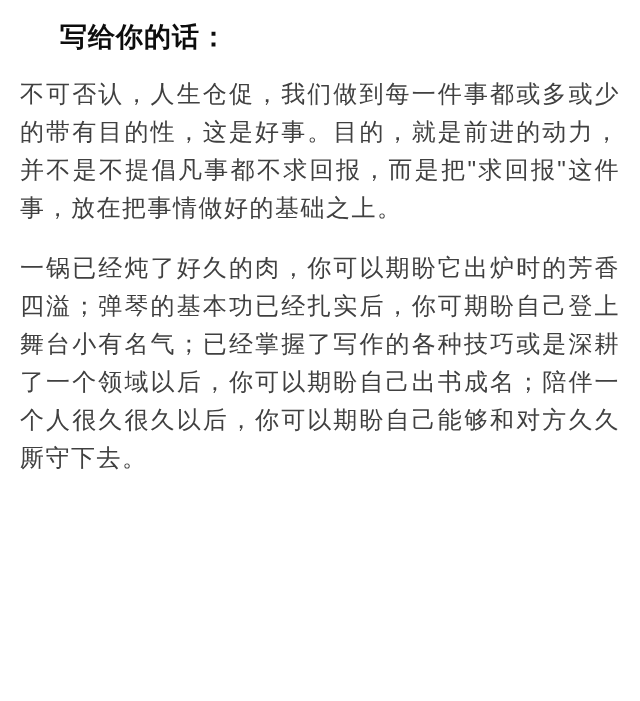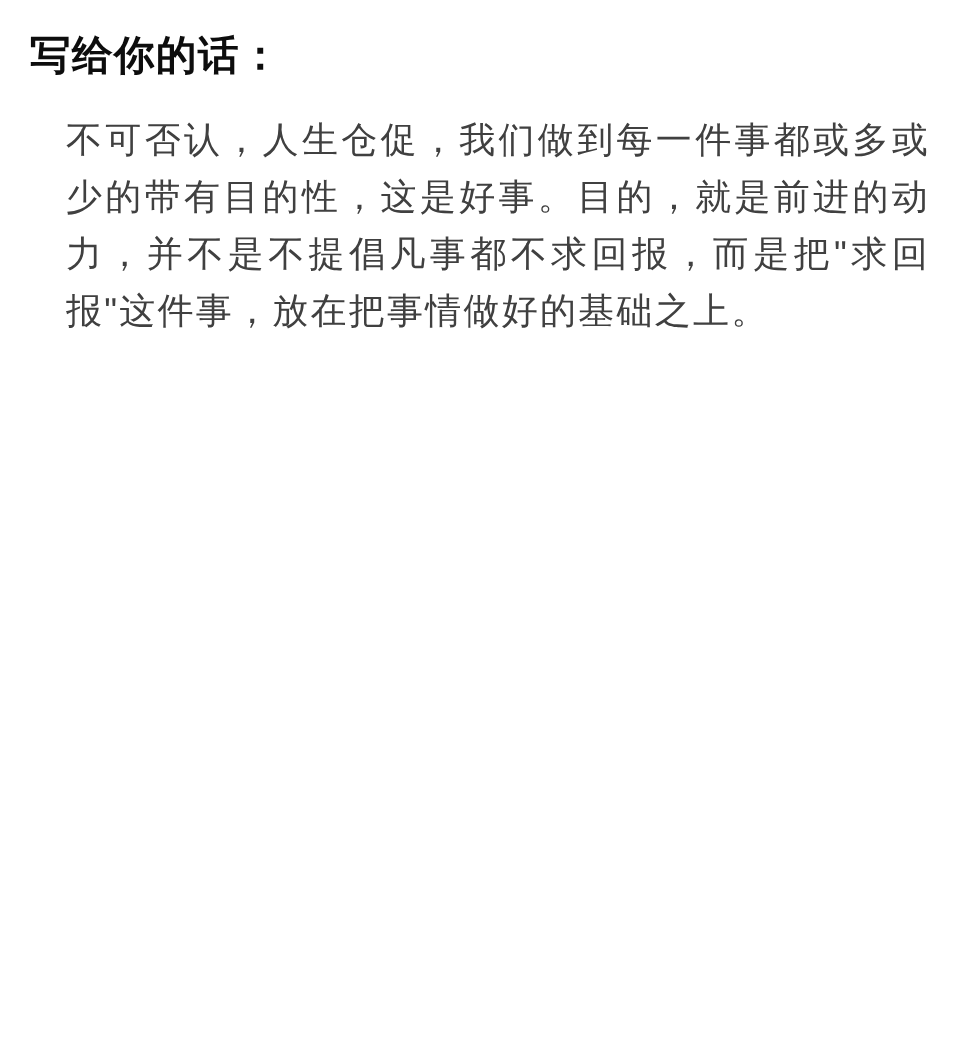--- a/index.html
+++ b/index.html
@@ -14,29 +14,30 @@
     background: #ffffff;
     padding: 20px 20px 30px 20px;
   }
   .title {
     font-size: 27px;
     font-weight: bold;
     color: #0d0d0d;
     line-height: 34px;
     margin-bottom: 21px;
     letter-spacing: 1px;
+    margin-left: 40px;
   }
   .para {
     font-size: 24px;
     color: #404040;
     line-height: 38px;
     letter-spacing: 1.5px;
     text-align: justify;
   }
-  .para.normal { margin-bottom: 22px; margin-left: 24px; }
+  .para.normal { margin-bottom: 22px; }
   .para.wide-gap { margin-bottom: 19px; }
   .para.green {
     color: #5b7d2b;
     font-weight: bold;
     margin-bottom: 12px;
   }
   .para.green-single {
     color: #5b7d2b;
     font-weight: bold;
     margin-bottom: 5px;
@@ -45,17 +46,18 @@
 </style>
 </head>
 <body>
 
 <div class="page">
 
   <h1 class="title"><span>写给你的话：</span></h1>
 
   <p class="para normal">不可否认，人生仓促，我们做到每一件事都或多或少的带有目的性，这是好事。目的，就是前进的动力，并不是不提倡凡事都不求回报，而是把"求回报"这件事，放在把事情做好的基础之上。</p>
 
+  <p class="para wide-gap">一锅已经炖了好久的肉，你可以期盼它出炉时的芳香四溢；弹琴的基本功已经扎实后，你可期盼自己登上舞台小有名气；已经掌握了写作的各种技巧或是深耕了一个领域以后，你可以期盼自己出书成名；陪伴一个人很久很久以后，你可以期盼自己能够和对方久久厮守下去。</p>
 
 
 
 
 </div>
 
 </body></html>

